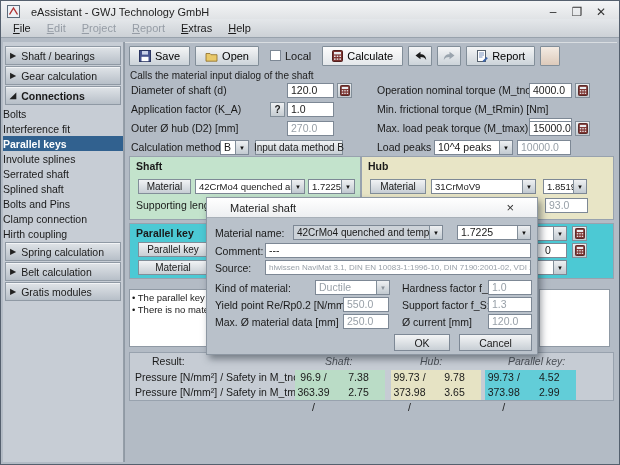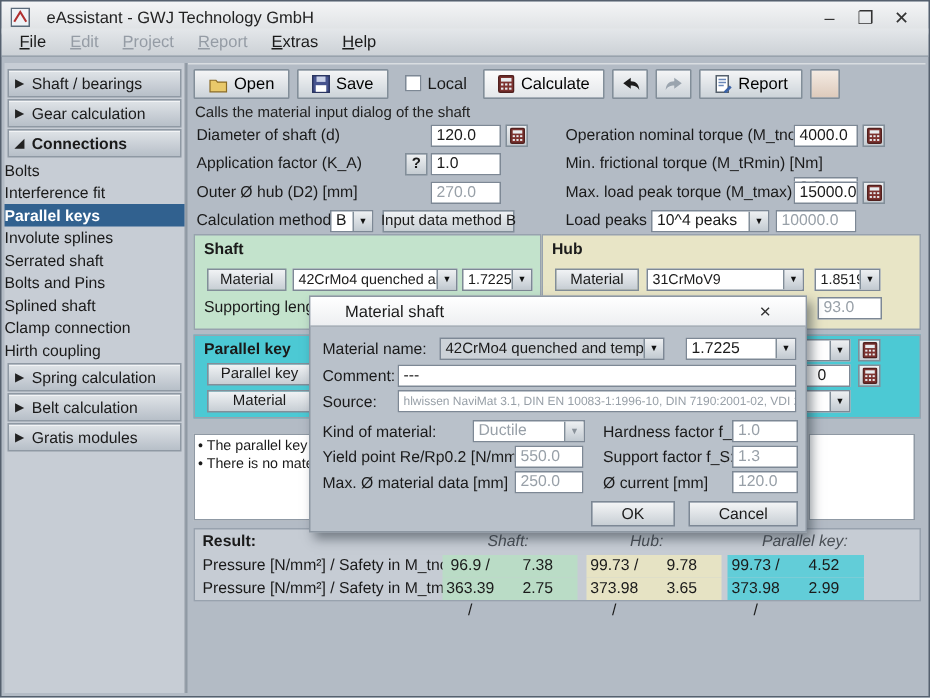--- a/index.html
+++ b/index.html
@@ -68,21 +68,21 @@
   #hub-panel{left:236px;top:114px;width:253px;height:64px;background:#e8e5c6}
   #pkey-panel{left:4px;top:181px;width:485px;height:56px;background:#4cc9d4}
   .panel-title{position:absolute;left:6px;top:3px;font-weight:bold;font-size:10.5px}
 
   #notes{position:absolute;left:4px;top:247px;width:88px;height:58px;background:#fff;border:1px solid #8f99a4;
     padding:2px 0 0 2px;font-size:9.5px;line-height:12px;white-space:nowrap;overflow:hidden}
   #whitebox-right{position:absolute;left:414px;top:247px;width:71px;height:58px;background:#fff;border:1px solid #8f99a4}
 
   
   #result{position:absolute;left:4px;top:310px;width:485px;height:49px;background:#c6ccd4;border:1px solid #98a2ae;font-size:10.5px}
-  .res-title{position:absolute;left:5px;top:2px;font-weight:bold}
+  .res-title{position:absolute;left:22px;top:2px;font-weight:normal}
   .res-col{position:absolute;top:2px;font-style:italic;color:#4a4f55}
   .res-row{position:absolute;left:0;width:100%;height:15px}
   .res-row .rlabel{position:absolute;left:5px;line-height:15px}
   .res-cell{position:absolute;height:15px;display:flex}
   .res-cell span{width:50%;text-align:center;padding-right:8px;line-height:15px}
   .cell-green{background:#badcc6}
   .cell-tan{background:#e6e3c4}
   .cell-cyan{background:#62cdd8}
 
   
@@ -137,22 +137,22 @@
     </div>
     <div class="side-header expanded">
       <span class="tri">◢</span>
       <span>Connections</span>
     </div>
     <div class="side-item">Bolts</div>
     <div class="side-item">Interference fit</div>
     <div class="side-item selected">Parallel keys</div>
     <div class="side-item">Involute splines</div>
     <div class="side-item">Serrated shaft</div>
+    <div class="side-item">Splined shaft</div>
     <div class="side-item">Bolts and Pins</div>
-    <div class="side-item">Splined shaft</div>
     <div class="side-item">Clamp connection</div>
     <div class="side-item">Hirth coupling</div>
     <div class="side-header">
       <span class="tri">▶</span>
       <span>Spring calculation</span>
     </div>
     <div class="side-header">
       <span class="tri">▶</span>
       <span>Belt calculation</span>
     </div>
@@ -160,35 +160,35 @@
       <span class="tri">▶</span>
       <span>Gratis modules</span>
     </div>
   </div>
 
   <div class="main">
 
     <div class="toolbar">
       <button class="tb-btn">
         <span>
-            <svg width="13" height="11" viewBox="0 0 13 11">
-              <path d="M1 2.5h4l1 1.2h6v6.5H1z" fill="#e9c96a" stroke="#8a6b25" stroke-width="0.8"></path>
-            </svg>
-          </span>
-        <span>Open</span>
-      </button>
-      <button class="tb-btn">
-        <span>
             <svg width="12" height="12" viewBox="0 0 12 12">
               <rect x="0.5" y="0.5" width="11" height="11" fill="#46538e" stroke="#2a3561"></rect>
               <rect x="3" y="1" width="6" height="3.6" fill="#c9d1e8"></rect>
               <rect x="2.5" y="6.8" width="7" height="4.4" fill="#fff"></rect>
             </svg>
           </span>
         <span>Save</span>
+      </button>
+      <button class="tb-btn">
+        <span>
+            <svg width="13" height="11" viewBox="0 0 13 11">
+              <path d="M1 2.5h4l1 1.2h6v6.5H1z" fill="#e9c96a" stroke="#8a6b25" stroke-width="0.8"></path>
+            </svg>
+          </span>
+        <span>Open</span>
       </button>
       <span class="chk-wrap">
         <span class="chk"></span>
         <span>Local</span>
       </span>
       <button class="tb-btn calc">
         <span>
             <svg width="11" height="12" viewBox="0 0 11 12">
               <rect x="0.5" y="0.5" width="10" height="11" rx="1" fill="#7d3330" stroke="#51201e"></rect>
               <rect x="2" y="2" width="7" height="2.4" fill="#e8ecef"></rect>

